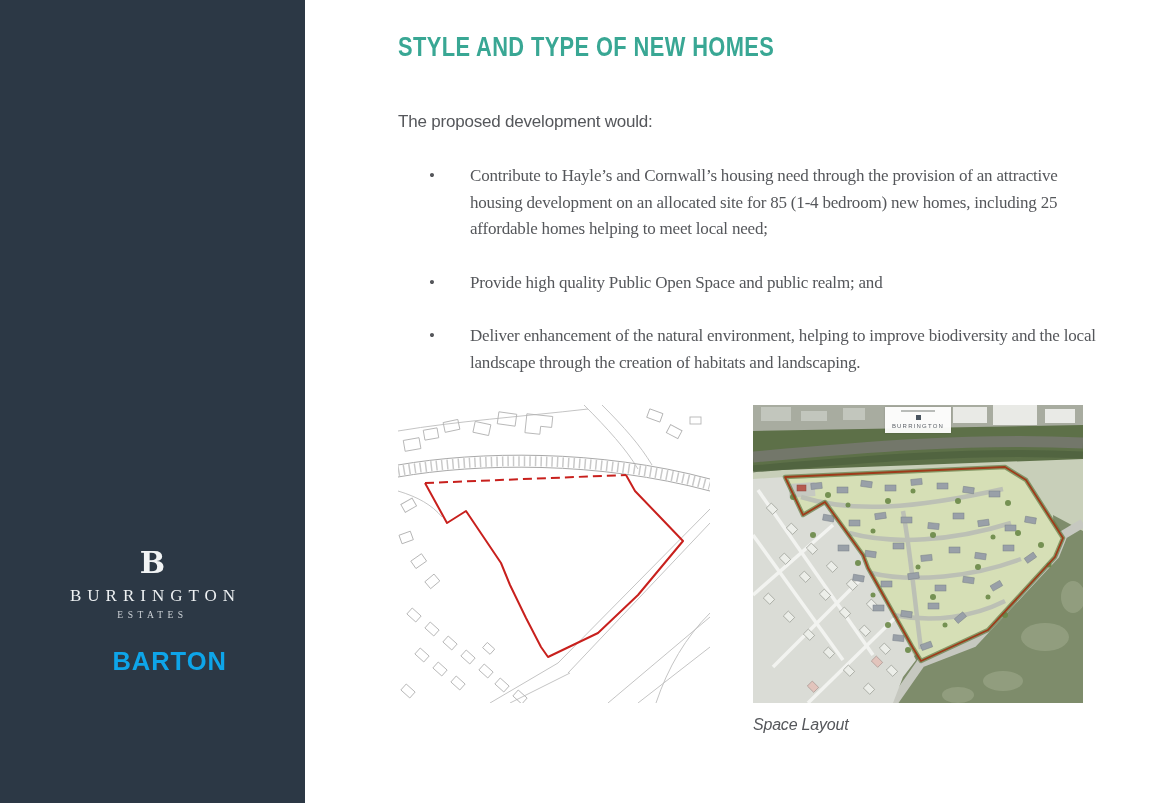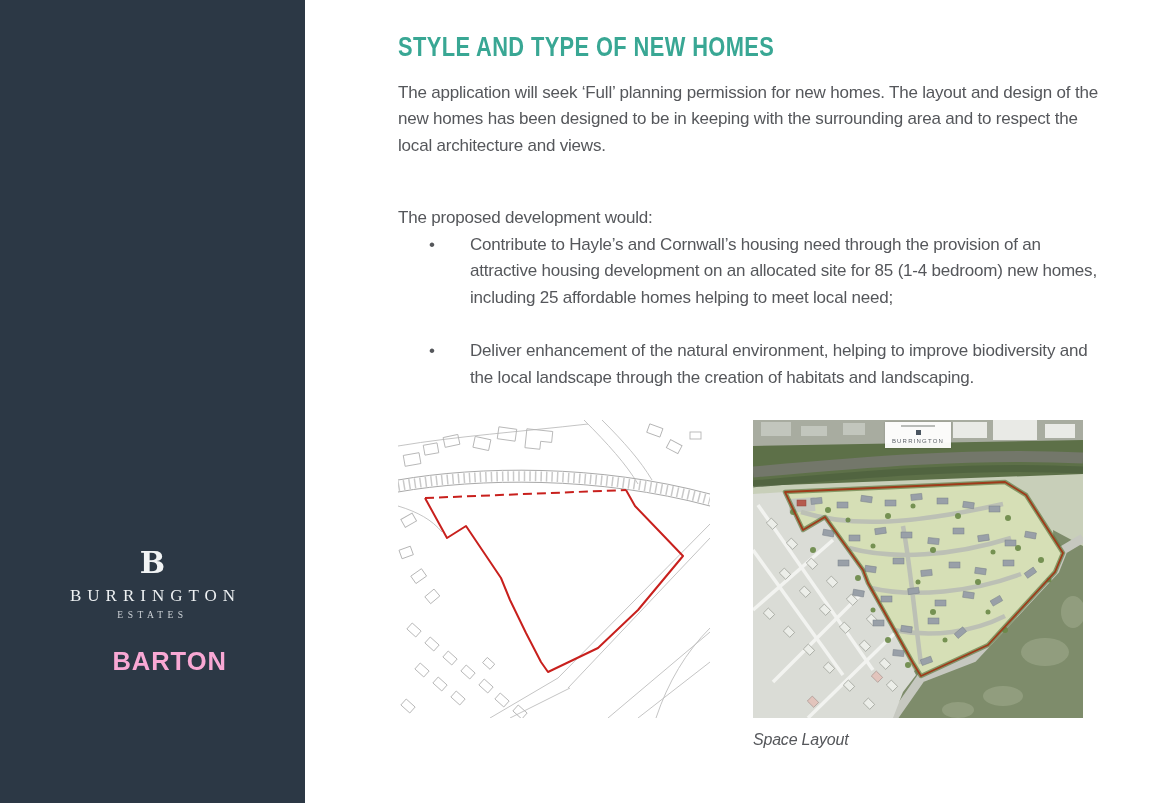--- a/index.html
+++ b/index.html
@@ -21,34 +21,34 @@
   .burrington-name {
     font-family:"Liberation Serif", serif; font-size:17px; letter-spacing:6px;
     padding-left:6px; margin-top:8px; color:#eef1f3;
   }
   .burrington-sub {
     font-family:"Liberation Serif", serif; font-size:9.5px; letter-spacing:4.5px;
     margin-top:4px; color:#cfd4d9;
   }
   .bartonwillmore-logo {
     position:absolute; top:650px; left:0; width:227px; text-align:right;
-    color:#f9a8d4; font-weight:bold; letter-spacing:1px; line-height:0.88;
+    color:#0ea5e9; font-weight:bold; letter-spacing:1px; line-height:0.88;
     font-size:25.5px;
   }
   
   .content { position:absolute; left:305px; top:0; width:871px; height:803px; padding:32px 0 0 93px; }
   .heading {
     color:#39a794; font-weight:bold; font-size:28px; line-height:1.1;
     transform:scaleX(0.78); transform-origin:left center; white-space:nowrap;
     letter-spacing:0.5px; display:inline-block;
   }
   .bodytext { color:#55575b; font-size:17px; line-height:26.5px; letter-spacing:-0.2px; width:700px; }
   .intro { margin-top:17px; }
   .leadin { margin-top:46px; }
-  .bullets { list-style:none; width:700px; }
+  .bullets { margin-top:28px; list-style:none; width:700px;font-family:Liberation Serif, serif; }
   .bullets li { position:relative; padding-left:72px; margin-bottom:27px; }
   .bullets li::before { content:"•"; position:absolute; left:31px; top:0; color:#55575b; }
   
   .figures { display:flex; gap:43px; margin-top:29px; }
   figure { position:relative; }
   .fig-img { display:block; background:#ffffff; }
   figcaption {
     margin-top:13px; font-style:italic; font-size:16px; color:#55575b; letter-spacing:-0.2px;
   }
   .aerial-card {
@@ -73,26 +73,26 @@
     </div>
     <div class="bartonwillmore-logo">
       <div>BARTON</div>
     </div>
   </div>
 
   <div class="content">
 
     <h1 class="heading">STYLE AND TYPE OF NEW HOMES</h1>
 
-    <p class="bodytext intro">The application will seek ‘Full’ planning permission for new homes. The layout and design of the new homes has been designed to be in keeping with the surrounding area and to respect the local architecture and views.</p>
 
     <p class="bodytext leadin">The proposed development would:</p>
 
     <ul class="bullets bodytext">
       <li>Contribute to Hayle’s and Cornwall’s housing need through the provision of an attractive housing development on an allocated site for 85 (1-4 bedroom) new homes, including 25 affordable homes helping to meet local need;</li>
+      <li>Provide high quality Public Open Space and public realm; and</li>
       <li>Deliver enhancement of the natural environment, helping to improve biodiversity and the local landscape through the creation of habitats and landscaping.</li>
     </ul>
 
     <div class="figures">
 
       <figure>
         <svg class="fig-img" width="312" height="298" viewBox="0 0 312 298">
           <rect x="0" y="0" width="312" height="298" fill="#ffffff"></rect>
 
           <g fill="none" stroke="#bdbdbd" stroke-width="0.9">

